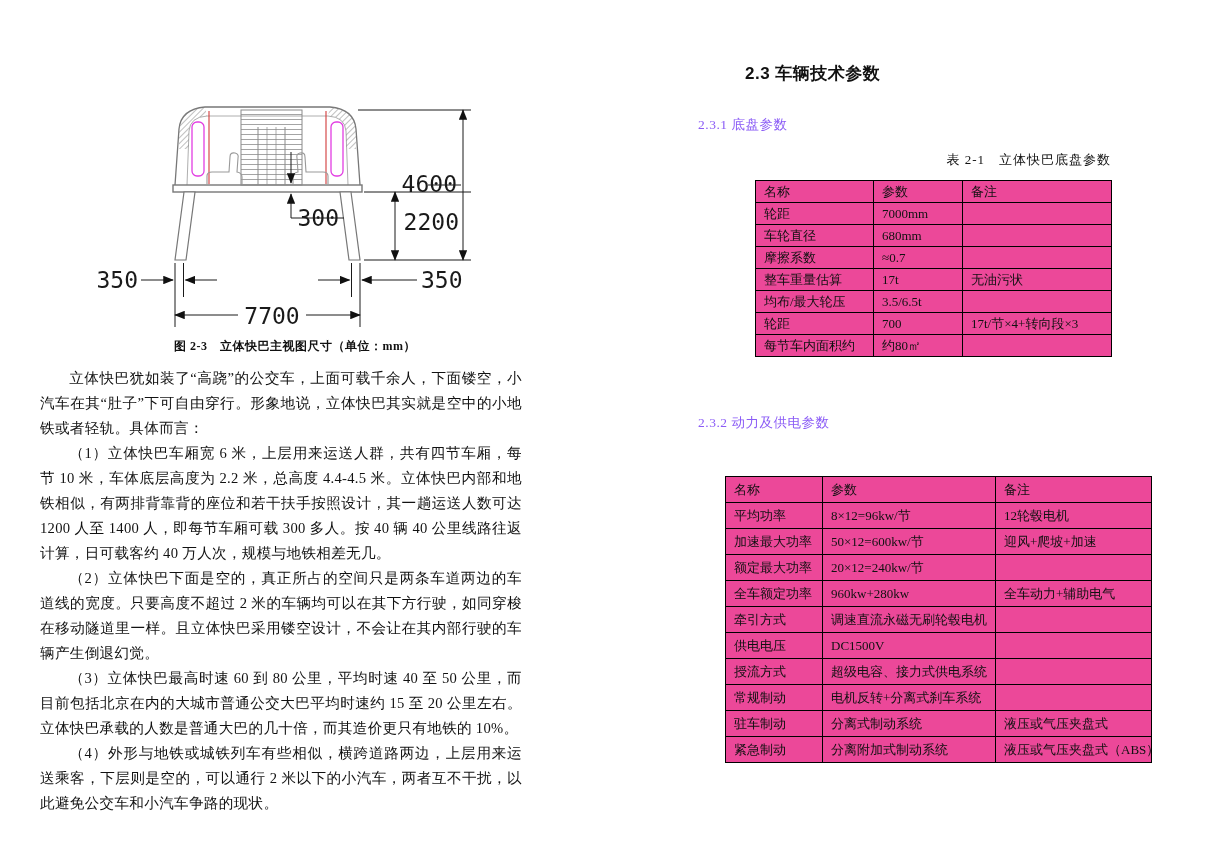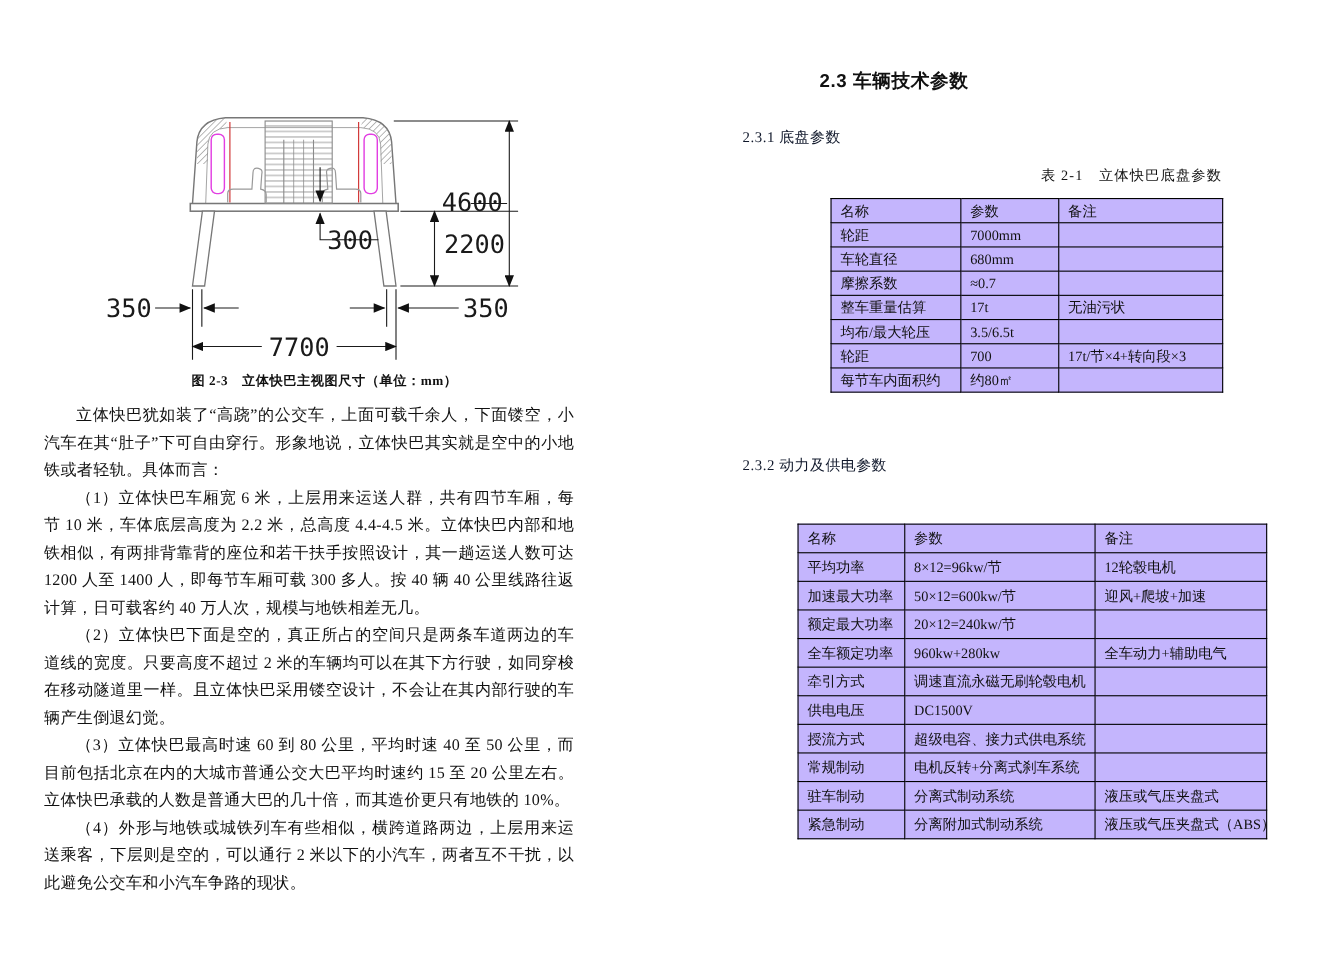--- a/index.html
+++ b/index.html
@@ -17,27 +17,27 @@
   #left-text { position:absolute; left:40px; top:366px; width:482px; }
   #left-text p {
     font-size:14.6px; line-height:25px; text-align:justify; text-indent:2em;
     letter-spacing:.3px;
   }
   
   #rp-heading {
     position:absolute; left:698px; top:62px; font-family:"Liberation Sans",sans-serif;
     font-size:17px; font-weight:bold; letter-spacing:.5px;margin-left:47px;
   }
-  .subheading { position:absolute; left:675px; font-size:13.5px; color:#0f172a; letter-spacing:.5px; }
+  .subheading { position:absolute; left:698px; font-size:13.5px; color:#8b5cf6; letter-spacing:.5px; }
   #sub1 { top:116px; }
   #sub2 { top:414px; }
   .tbl-caption { position:absolute; text-align:right; font-size:13px; letter-spacing:1px; }
   #cap1 { left:755px; top:151px; width:356px; }
   #cap2 { left:725px; top:450px; width:426px; }
-  table { border-collapse:collapse; position:absolute; table-layout:fixed; background:#c4b5fd; }
+  table { border-collapse:collapse; position:absolute; table-layout:fixed; background:#ec4899; }
   #table1 { left:755px; top:180px; width:356px; }
   #table2 { left:725px; top:476px; width:426px; }
   td { border:1.5px solid #000; font-size:13px; padding:0 8px; vertical-align:middle;
        white-space:nowrap; overflow:hidden; }
   #table1 td { height:22px; }
   #table2 td { height:26px; }
   svg text { font-family:"DejaVu Sans Mono","Liberation Mono",monospace; fill:#1a1a1a; }
 </style>
 </head>
 <body>

